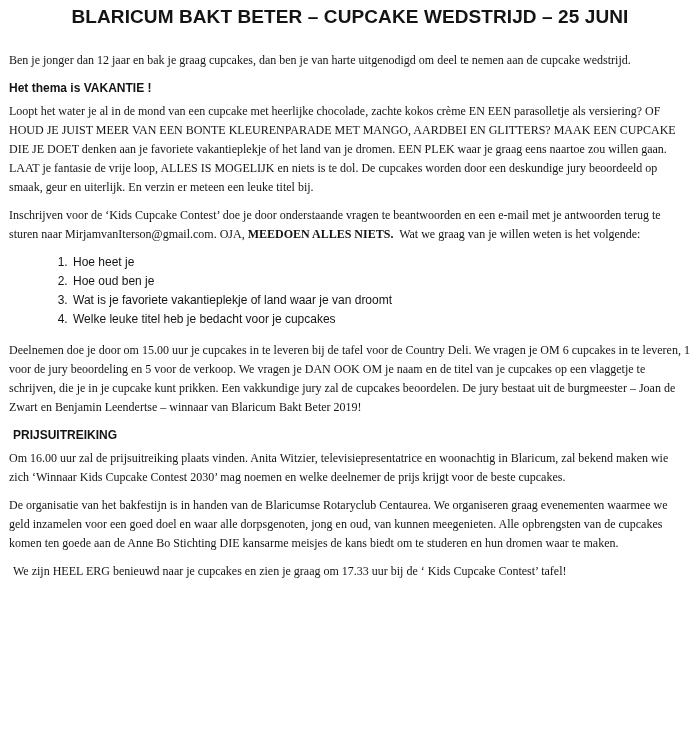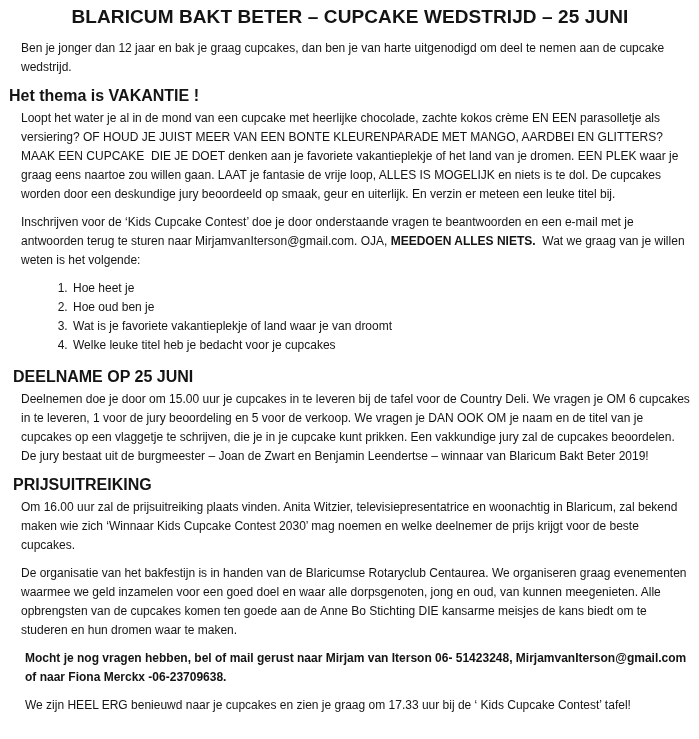--- a/index.html
+++ b/index.html
@@ -17,35 +17,36 @@
   .doc {
     box-sizing: border-box;
     width: 699px;
     padding: 5px 8px 4px 9px;
   }
   .title {
     font-size: 19px;
     line-height: 24px;
     font-weight: bold;
     text-align: center;
-    margin: 0 0 10px 0;
+    margin: 0 0 22px 0;
     letter-spacing: 0.1px;
     white-space: pre-wrap;
   }
   .para {
     font-size: 12px;
     line-height: 19px;
-    margin: 0 0 9px 12px;
+    margin: 0 0 9px 0;
     white-space: pre-wrap;
+    font-family: Liberation Serif, serif;
   }
   .para .bold, .para.bold {
     font-weight: bold;
   }
   .heading {
-    font-size: 16px;
+    font-size: 12px;
     line-height: 19px;
     font-weight: bold;
     margin: 0 0 4px 0;
     white-space: pre-wrap;
   }
   .indent {
     padding-left: 4px;
   }
   .num-list {
     margin: 0 0 12px 0;
@@ -66,21 +67,19 @@
       <p class="para"><span>Ben je jonger dan 12 jaar en bak je graag cupcakes, dan ben je van harte uitgenodigd om deel te nemen aan de cupcake wedstrijd.</span></p>
       <h2 class="heading">Het thema is VAKANTIE !</h2>
       <p class="para"><span>Loopt het water je al in de mond van een cupcake met heerlijke chocolade, zachte kokos crème EN EEN parasolletje als versiering? OF HOUD JE JUIST MEER VAN EEN BONTE KLEURENPARADE MET MANGO, AARDBEI EN GLITTERS? MAAK EEN CUPCAKE  DIE JE DOET denken aan je favoriete vakantieplekje of het land van je dromen. EEN PLEK waar je graag eens naartoe zou willen gaan. LAAT je fantasie de vrije loop, ALLES IS MOGELIJK en niets is te dol. De cupcakes worden door een deskundige jury beoordeeld op smaak, geur en uiterlijk. En verzin er meteen een leuke titel bij.</span></p>
       <p class="para"><span>Inschrijven voor de ‘Kids Cupcake Contest’ doe je door onderstaande vragen te beantwoorden en een e-mail met je antwoorden terug te sturen naar MirjamvanIterson@gmail.com. OJA, </span><span class="bold">MEEDOEN ALLES NIETS.</span><span>  Wat we graag van je willen weten is het volgende:</span></p>
       <ol class="num-list">
         <li>Hoe heet je</li>
         <li>Hoe oud ben je</li>
         <li>Wat is je favoriete vakantieplekje of land waar je van droomt</li>
         <li>Welke leuke titel heb je bedacht voor je cupcakes</li>
       </ol>
-      <h2 class="heading indent">DEELNAME OP 25 JUNI</h2>
       <p class="para"><span>Deelnemen doe je door om 15.00 uur je cupcakes in te leveren bij de tafel voor de Country Deli. We vragen je OM 6 cupcakes in te leveren, 1 voor de jury beoordeling en 5 voor de verkoop. We vragen je DAN OOK OM je naam en de titel van je cupcakes op een vlaggetje te schrijven, die je in je cupcake kunt prikken. Een vakkundige jury zal de cupcakes beoordelen. De jury bestaat uit de burgmeester – Joan de Zwart en Benjamin Leendertse – winnaar van Blaricum Bakt Beter 2019!</span></p>
       <h2 class="heading indent">PRIJSUITREIKING</h2>
       <p class="para"><span>Om 16.00 uur zal de prijsuitreiking plaats vinden. Anita Witzier, televisiepresentatrice en woonachtig in Blaricum, zal bekend maken wie zich ‘Winnaar Kids Cupcake Contest 2030’ mag noemen en welke deelnemer de prijs krijgt voor de beste cupcakes.</span></p>
       <p class="para"><span>De organisatie van het bakfestijn is in handen van de Blaricumse Rotaryclub Centaurea. We organiseren graag evenementen waarmee we geld inzamelen voor een goed doel en waar alle dorpsgenoten, jong en oud, van kunnen meegenieten. Alle opbrengsten van de cupcakes komen ten goede aan de Anne Bo Stichting DIE kansarme meisjes de kans biedt om te studeren en hun dromen waar te maken.</span></p>
-      <p class="para indent"><span class="bold">Mocht je nog vragen hebben, bel of mail gerust naar Mirjam van Iterson 06- 51423248, MirjamvanIterson@gmail.com of naar Fiona Merckx -06-23709638.</span></p>
       <p class="para indent"><span>We zijn HEEL ERG benieuwd naar je cupcakes en zien je graag om 17.33 uur bij de ‘ Kids Cupcake Contest’ tafel!</span></p>
     </div>
 </div>
 
 </body></html>

